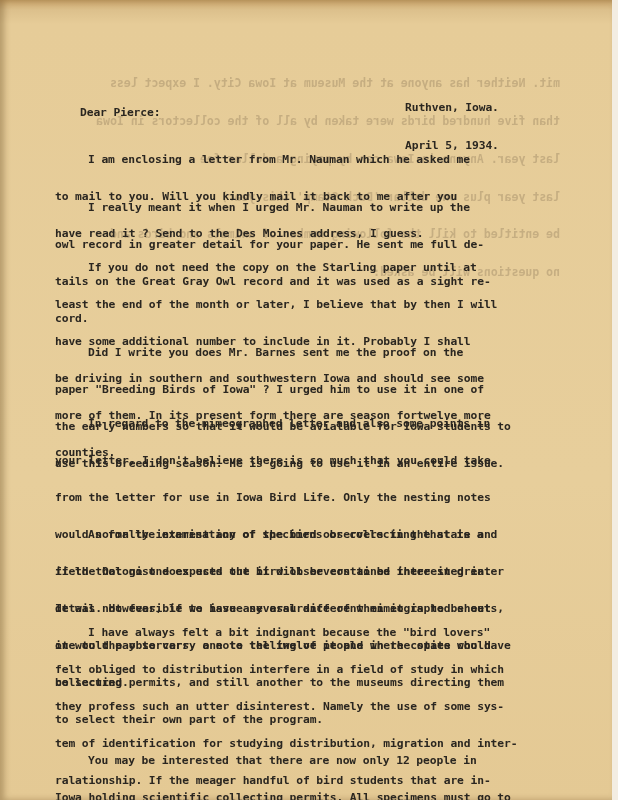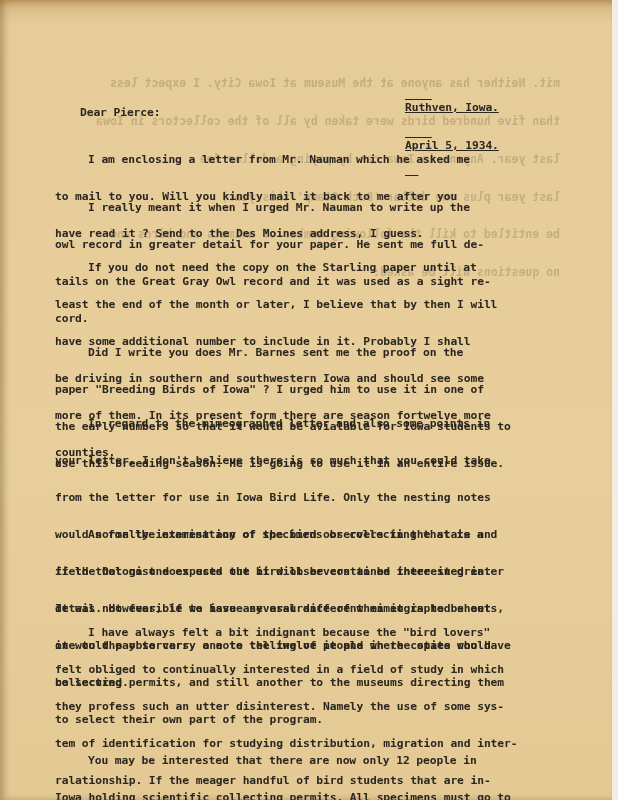--- a/index.html
+++ b/index.html
@@ -25,21 +25,21 @@
       font-weight: bold;
     }
     .text {
       position: absolute; left: 0; top: 0;
       color: #2a2620;
       font-size: 11.3px; font-weight: bold;
       line-height: 12.35px;
       white-space: pre;
       letter-spacing: -0.1px;
     }
-    .heading-block { position: absolute; left: 405px; top: 77px; text-decoration: underline; }
+    .heading-block { position: absolute; left: 405px; top: 77px; }
     .heading-block div { height: 13.3px; }
     .salutation { position: absolute; left: 80px; top: 107px; }
     .para { position: absolute; left: 55px; }
     .para .line { display: block; height: 12.35px; }
     .para .line.first { padding-left: 33px; }
   </style>
 </head>
 <body>
 
 <div class="paper"></div>
@@ -106,21 +106,21 @@
     <span class="line first">As for the examination of specimens or collecting that is a</span>
     <span class="line">field that no one expects the bird observers to be interested in.</span>
     <span class="line">It was not feasible to issue several different mimeographed sheets,</span>
     <span class="line">one to the observers, one to the twelve people in the state who have</span>
     <span class="line">collecting permits, and still another to the museums directing them</span>
     <span class="line">to select their own part of the program.</span>
   </div>
 
   <div class="para" style="top:602px">
     <span class="line first">I have always felt a bit indignant because the "bird lovers"</span>
-    <span class="line">felt obliged to continually interested in a field of study in which</span>
+    <span class="line">felt obliged to distribution interfere in a field of study in which</span>
     <span class="line">they profess such an utter disinterest. Namely the use of some sys-</span>
     <span class="line">tem of identification for studying distribution, migration and inter-</span>
     <span class="line">ralationship. If the meager handful of bird students that are in-</span>
     
     
     
     
   </div>
 
   <div class="para" style="top:730px">

